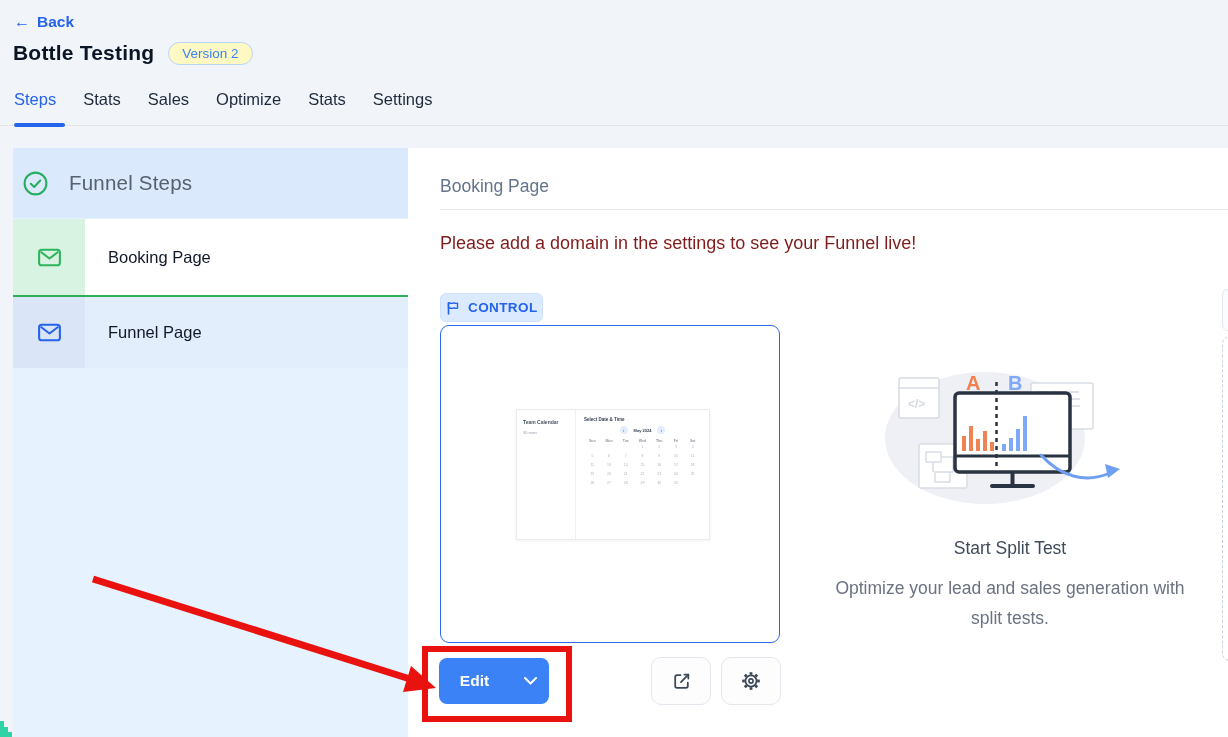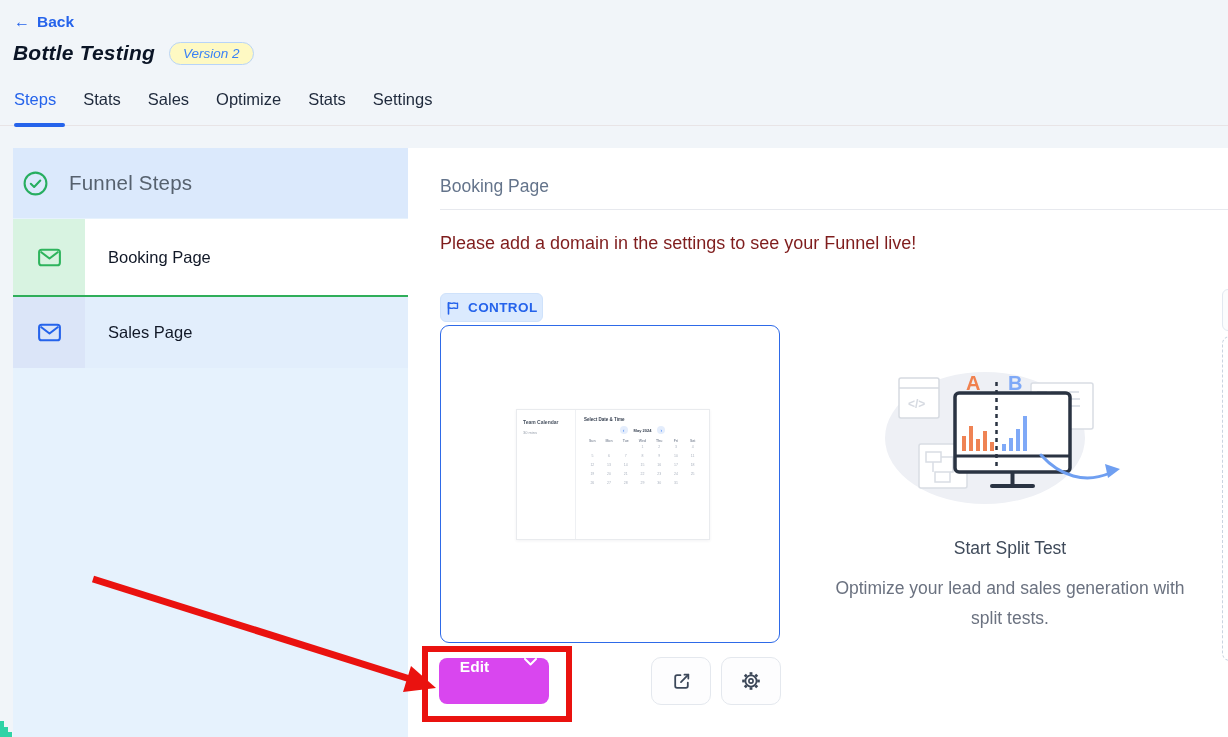--- a/index.html
+++ b/index.html
@@ -5,21 +5,21 @@
   * { margin:0; padding:0; box-sizing:border-box; }
   html,body { width:1228px; height:737px; }
   body { font-family:"Liberation Sans", sans-serif; background:#ffffff; }
   .page { position:relative; width:1228px; height:737px; overflow:hidden; background:#ffffff; }
 
   
   .header-band { position:absolute; left:0; top:0; width:1228px; height:148px; background:#f1f5f9; }
   .back-link { position:absolute; left:14px; top:13px; display:flex; align-items:center; gap:7px;
                color:#2563eb; font-size:15.5px; font-weight:600; cursor:pointer; }
   .back-arrow { font-size:16px; line-height:1; }
-  .title-row { position:absolute; left:13px; top:41px; display:flex; align-items:center; gap:14px;font-style:italic; }
+  .title-row { position:absolute; left:13px; top:41px; display:flex; align-items:center; gap:14px; }
   .funnel-title { font-size:21px; font-weight:700; color:#0b1526; letter-spacing:.2px; }
   .version-badge { background:#fef9c3; border:1px solid #b8d4f8; color:#3b82f6; font-size:13.5px;
                    padding:3px 13px; border-radius:14px; font-weight:500; }
   .tabs { position:absolute; left:14px; top:90px; display:flex; gap:27px; }
   .tab { font-size:16.5px; color:#1e293b; padding-bottom:14px; cursor:pointer; }
   .tab.active { color:#2563eb; font-weight:500; }
   .tabs-divider { position:absolute; left:0; top:125px; width:1228px; height:1px; background:#e8e4e6; }
   .active-underline { position:absolute; left:14px; top:123px; width:51px; height:4px; background:#2563eb; border-radius:2px; }
 
   
@@ -62,22 +62,22 @@
   .mt-monthnav { display:flex; align-items:center; justify-content:center; gap:6px; margin-top:4px; }
   .mt-navbtn { width:8px; height:8px; border-radius:50%; background:#e4edfc; color:#3b82f6; font-size:5px;
                display:flex; align-items:center; justify-content:center; line-height:1; }
   .mt-month { font-size:4px; color:#374151; font-weight:700; }
   .mt-weekdays, .mt-days { display:grid; grid-template-columns:repeat(7,1fr); }
   .mt-weekdays { margin-top:5px; }
   .mt-weekdays span { font-size:3.5px; color:#8d95a3; text-align:center; font-weight:700; }
   .mt-days { margin-top:2px; row-gap:5px; }
   .mt-days span { font-size:3.5px; color:#aab2bf; text-align:center; }
 
-  .edit-group { position:absolute; left:31px; top:510px; width:110px; height:46px; background:#d946ef;
-                border-radius:8px; display:flex; align-items:flex-start; cursor:pointer; }
+  .edit-group { position:absolute; left:31px; top:510px; width:110px; height:46px; background:#3b82f6;
+                border-radius:8px; display:flex; align-items:center; cursor:pointer; }
   .edit-main { width:71px; display:flex; align-items:center; justify-content:center; color:#ffffff;
                font-size:15.5px; font-weight:700; }
   .edit-sep { width:1px; background:rgba(255,255,255,.45); margin:7px 0; }
   .edit-caret { flex:1; display:flex; align-items:center; justify-content:center; }
 
   .icon-btn { position:absolute; top:509px; width:60px; height:48px; background:#fdfdfe; border:1px solid #e4e8ee;
               border-radius:10px; display:flex; align-items:center; justify-content:center; cursor:pointer; }
   .icon-btn.open { left:243px; }
   .icon-btn.settings { left:313px; }
 
@@ -148,21 +148,21 @@
     <div class="green-divider"></div>
     <div class="green-caret"></div>
 
     <div class="step-row sales">
       <div class="step-icon-col">
         <svg width="27" height="27" viewBox="0 0 26 26">
           <rect x="3" y="5.5" width="20" height="15" rx="2.5" fill="none" stroke="#2563eb" stroke-width="2"></rect>
           <path d="M4.5 7.5 L13 14 L21.5 7.5" fill="none" stroke="#2563eb" stroke-width="2" stroke-linejoin="round"></path>
         </svg>
       </div>
-      <div class="step-label">Sales Page</div>
+      <div class="step-label">Funnel Page</div>
     </div>
   </div>
 
   <div class="main">
     <div class="section-title">Booking Page</div>
     <div class="section-divider"></div>
     <div class="domain-notice">Please add a domain in the settings to see your Funnel live!</div>
 
     <div class="control-badge">
       <svg width="16" height="16" viewBox="0 0 16 16">

